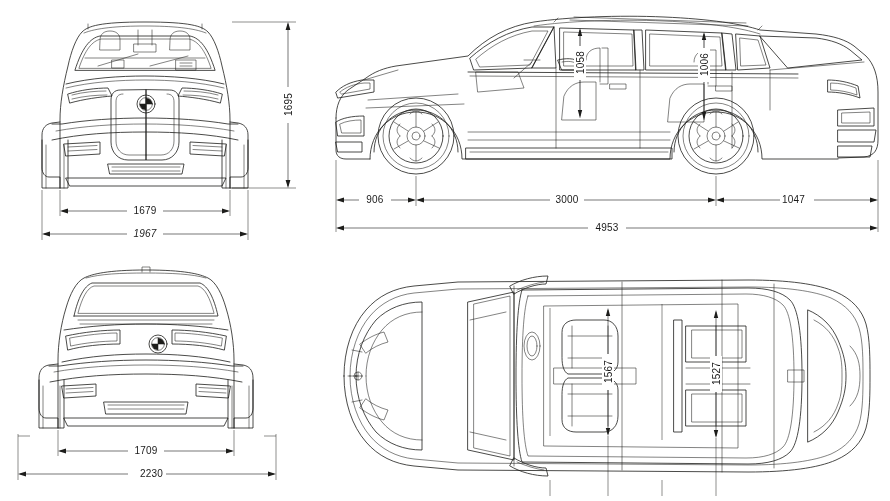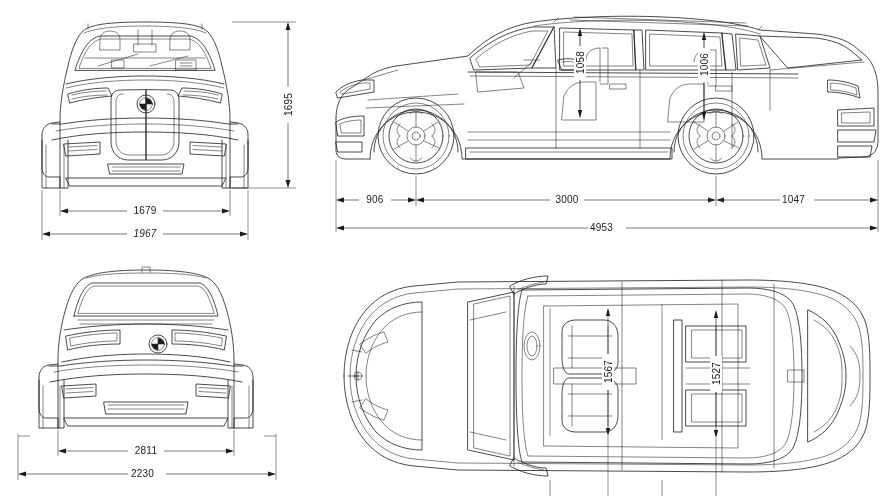--- a/index.html
+++ b/index.html
@@ -275,21 +275,21 @@
       <path class="ext" d="M18 206 L18 232 M560 206 L560 232"></path>
       <path class="arrow" d="M18 228 L26 225.6 L26 230.4 Z"></path>
       <path class="arrow" d="M560 228 L552 225.6 L552 230.4 Z"></path>
       <rect class="white" x="270" y="222" width="38" height="12"></rect>
     </svg>
     <div class="dimlabel vert" style="left:246px; top:57px; width:32px; text-align:center; transform:rotate(-90deg);">1058</div>
     <div class="dimlabel vert" style="left:370px; top:59px; width:32px; text-align:center; transform:rotate(-90deg);">1006</div>
     <div class="dimlabel" style="left:44px; top:194px; width:26px; text-align:center;">906</div>
     <div class="dimlabel" style="left:234px; top:194px; width:30px; text-align:center;">3000</div>
     <div class="dimlabel" style="left:464px; top:194px; width:30px; text-align:left;">1047</div>
-    <div class="dimlabel" style="left:272px; top:222px; width:34px; text-align:left;">4953</div>
+    <div class="dimlabel" style="left:272px; top:222px; width:34px; text-align:center;">4953</div>
   </div>
 
   <div style="position:absolute; left:0; top:250px; width:310px; height:251px;">
     <svg width="310" height="251" viewBox="0 0 310 251">
 
       <path class="ln" d="M58 178 L58 110 C58 94 61 74 66 58 C70 44 76 32 84 28 C92 24 108 20 146 20 C184 20 200 24 208 28 C216 32 222 44 226 58 C231 74 234 94 234 110 L234 178"></path>
       <path class="ln" d="M58 178 L58 168 L46 168 C42 168 39 164 39 158 L39 128 C39 120 43 116 49 115 L58 114"></path>
       <path class="ln" d="M234 178 L234 168 L246 168 C250 168 253 164 253 158 L253 128 C253 120 249 116 243 115 L234 114"></path>
 
       <path class="ln-thin" d="M86 28 C100 24 120 23 146 23 C172 23 192 24 206 28"></path>
@@ -337,22 +337,22 @@
       <path class="arrow" d="M234 201 L226 198.6 L226 203.4 Z"></path>
       <rect class="white" x="128" y="195" width="36" height="12"></rect>
 
       <path class="ext" d="M18 184 L18 230 M276 184 L276 230"></path>
       <path class="dim" d="M20 224 L274 224"></path>
       <path class="arrow" d="M18 224 L26 221.6 L26 226.4 Z"></path>
       <path class="arrow" d="M276 224 L268 221.6 L268 226.4 Z"></path>
       <rect class="white" x="128" y="218" width="38" height="12"></rect>
       <path class="ext" d="M18 186 L30 186 M276 186 L264 186"></path>
     </svg>
-    <div class="dimlabel" style="left:132px; top:195px; width:28px; text-align:center;">2811</div>
-    <div class="dimlabel" style="left:131px; top:218px; width:32px; text-align:left;">2230</div>
+    <div class="dimlabel" style="left:132px; top:195px; width:28px; text-align:center;">1709</div>
+    <div class="dimlabel" style="left:131px; top:218px; width:32px; text-align:right;">2230</div>
   </div>
 
   <div style="position:absolute; left:318px; top:250px; width:572px; height:251px;">
     <svg width="572" height="251" viewBox="0 0 572 251">
 
       <path class="ln" d="M26 126 C26 100 34 76 48 60 C60 46 76 38 96 36 L140 32 L430 30 C470 30 500 34 518 42 C534 49 544 60 548 74 C552 88 552 110 552 126 C552 142 552 164 548 178 C544 192 534 203 518 210 C500 218 470 222 430 222 L140 220 L96 216 C76 214 60 206 48 192 C34 176 26 152 26 126 Z"></path>
       <path class="ln-thin" d="M32 126 C32 102 40 80 52 66 C63 53 78 45 96 43 L140 39 L430 37 C468 37 496 41 513 48 C528 55 537 65 541 78 C545 91 545 111 545 126 C545 141 545 161 541 174 C537 187 528 197 513 204 C496 211 468 215 430 215 L140 213 L96 209 C78 207 63 199 52 186 C40 172 32 150 32 126 Z"></path>
 
       <path class="ln" d="M38 126 C38 104 46 84 58 70 C70 58 86 52 104 52 L104 200 C86 200 70 194 58 182 C46 168 38 148 38 126 Z"></path>
       <path class="ln-thin" d="M48 126 C48 108 54 92 64 80 C74 68 88 62 104 62 M48 126 C48 144 54 160 64 172 C74 184 88 190 104 190"></path>

